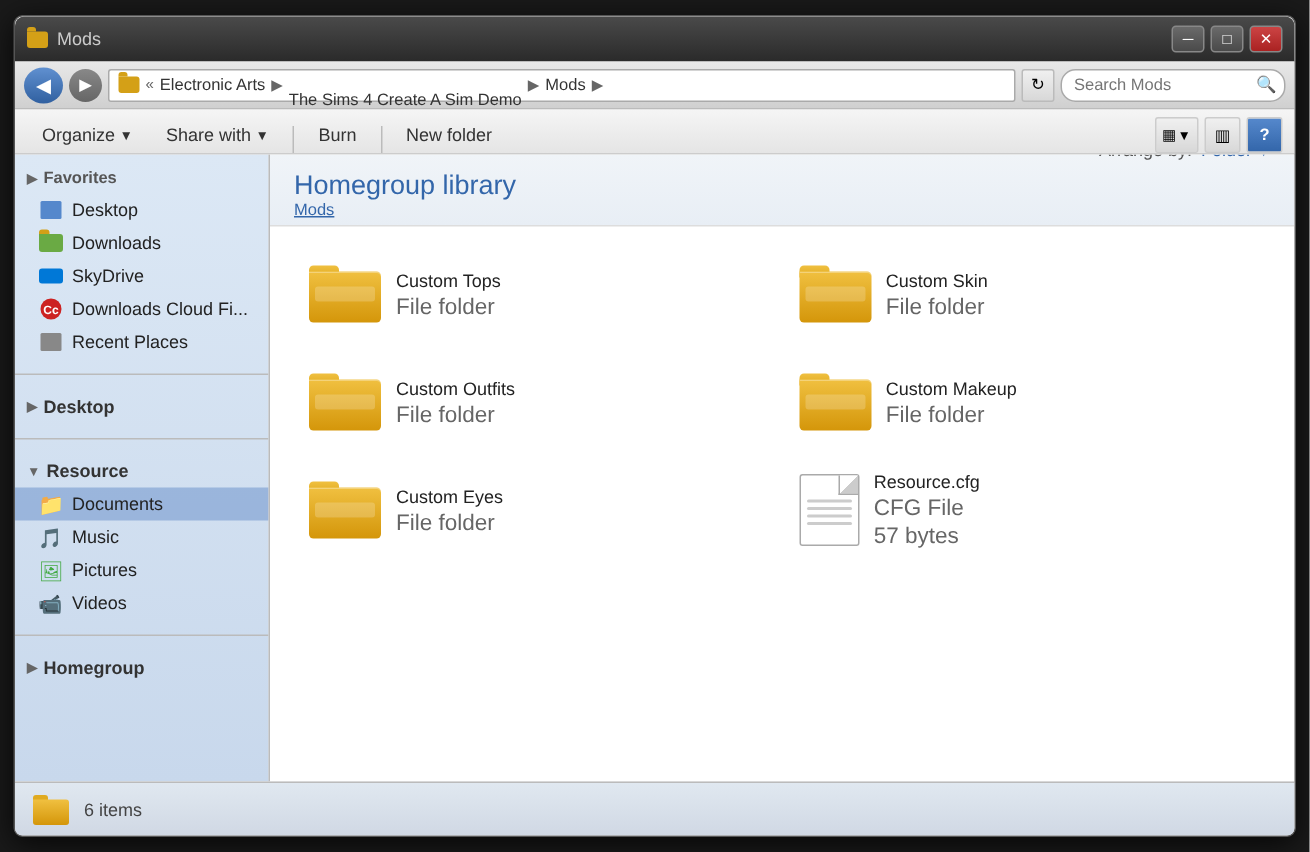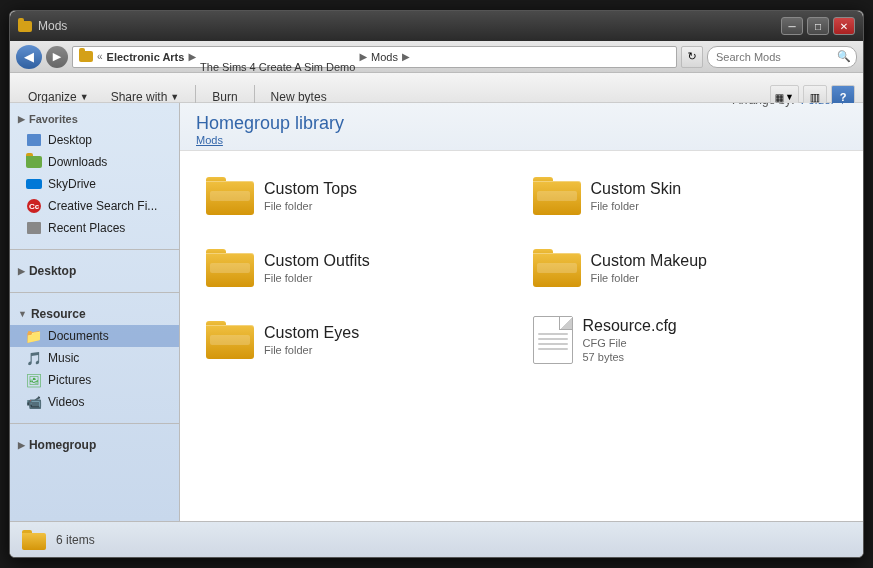--- a/index.html
+++ b/index.html
@@ -154,22 +154,22 @@
       font-size: 11px;
       color: #666;
     }
 
     
     .toolbar {
       height: 30px;
       background: linear-gradient(to bottom, #f5f5f5, #e5e5e5);
       border-bottom: 1px solid #ccc;
       display: flex;
-      align-items: flex-start;
-      padding: 12px 8px;
+      align-items: flex-end;
+      padding: 0 8px;
       gap: 2px;
     }
     .toolbar-btn {
       height: 24px;
       padding: 0 10px;
       border: none;
       background: transparent;
       border-radius: 3px;
       cursor: pointer;
       font-size: 12px;
@@ -371,22 +371,22 @@
       position: absolute;
       top: 10px;
       left: 4px;
       right: 4px;
       height: 10px;
       background: rgba(255,255,255,0.2);
       border-radius: 2px;
     }
 
     .file-info { display: flex; flex-direction: column; gap: 2px; }
-    .file-name { font-size: 16px; color: #222; }
-    .file-type { font-size: 11px; color: #666; }
+    .file-name { font-size: 12px; color: #222; }
+    .file-type { font-size: 15px; color: #666; }
 
     
     .doc-icon-lg {
       width: 40px;
       height: 48px;
       background: #fff;
       border: 1px solid #aaa;
       border-radius: 2px;
       position: relative;
       flex-shrink: 0;
@@ -470,21 +470,21 @@
       <div class="title-btn close">✕</div>
     </div>
   </div>
 
   <div class="address-bar">
     <button class="nav-btn back">◀</button>
     <button class="nav-btn forward" style="width:22px;height:22px;border-radius:50%;font-size:11px;">▶</button>
     <div class="address-path">
       <div class="path-folder-icon"></div>
       <span class="path-separator">«</span>
-      <span style="color:#333;font-weight:bold;">Electronic Arts</span>
+      <span style="color:#333;">Electronic Arts</span>
       <span class="path-separator">▶</span>
       <span style="color:#333;margin-top:20px;">The Sims 4 Create A Sim Demo</span>
       <span class="path-separator">▶</span>
       <span style="color:#333;">Mods</span>
       <span class="path-separator">▶</span>
     </div>
     <div class="address-refresh">↻</div>
     <div class="search-wrapper">
       <input type="text" class="search-box" placeholder="Search Mods" style="">
       <span class="search-icon-addr">🔍</span>
@@ -499,21 +499,21 @@
     <button class="toolbar-btn">
       <span>Share with</span>
       <span style="font-size:9px;">▼</span>
     </button>
     <div class="toolbar-separator"></div>
     <button class="toolbar-btn">
       <span>Burn</span>
     </button>
     <div class="toolbar-separator"></div>
     <button class="toolbar-btn">
-      <span>New bytes</span>
+      <span>New folder</span>
     </button>
     <div class="toolbar-right">
       <div class="view-btn" style="display:flex;align-items:center;gap:1px;width:auto;padding:0 4px;">
         <span style="font-size:10px;">▦</span>
         <span style="font-size:9px;">▼</span>
       </div>
       <div class="view-btn">▥</div>
       <div class="view-btn" style="background:linear-gradient(to bottom,#5588cc,#3366aa);color:#fff;font-weight:bold;">?</div>
     </div>
   </div>
@@ -542,21 +542,21 @@
         <div class="sidebar-item">
           <div class="sidebar-item-icon">
             <div style="width:16px;height:10px;background:#0078d7;border-radius:2px;"></div>
           </div>
           <span>SkyDrive</span>
         </div>
         <div class="sidebar-item">
           <div class="sidebar-item-icon">
             <div style="width:14px;height:14px;background:#cc2222;border-radius:50%;display:flex;align-items:center;justify-content:center;font-size:8px;color:#fff;font-weight:bold;">Cc</div>
           </div>
-          <span>Creative Search Fi...</span>
+          <span>Downloads Cloud Fi...</span>
         </div>
         <div class="sidebar-item">
           <div class="sidebar-item-icon">
             <div style="width:14px;height:12px;background:#888;border-radius:1px;"></div>
           </div>
           <span>Recent Places</span>
         </div>
       </div>
 
       <div class="sidebar-divider"></div>

